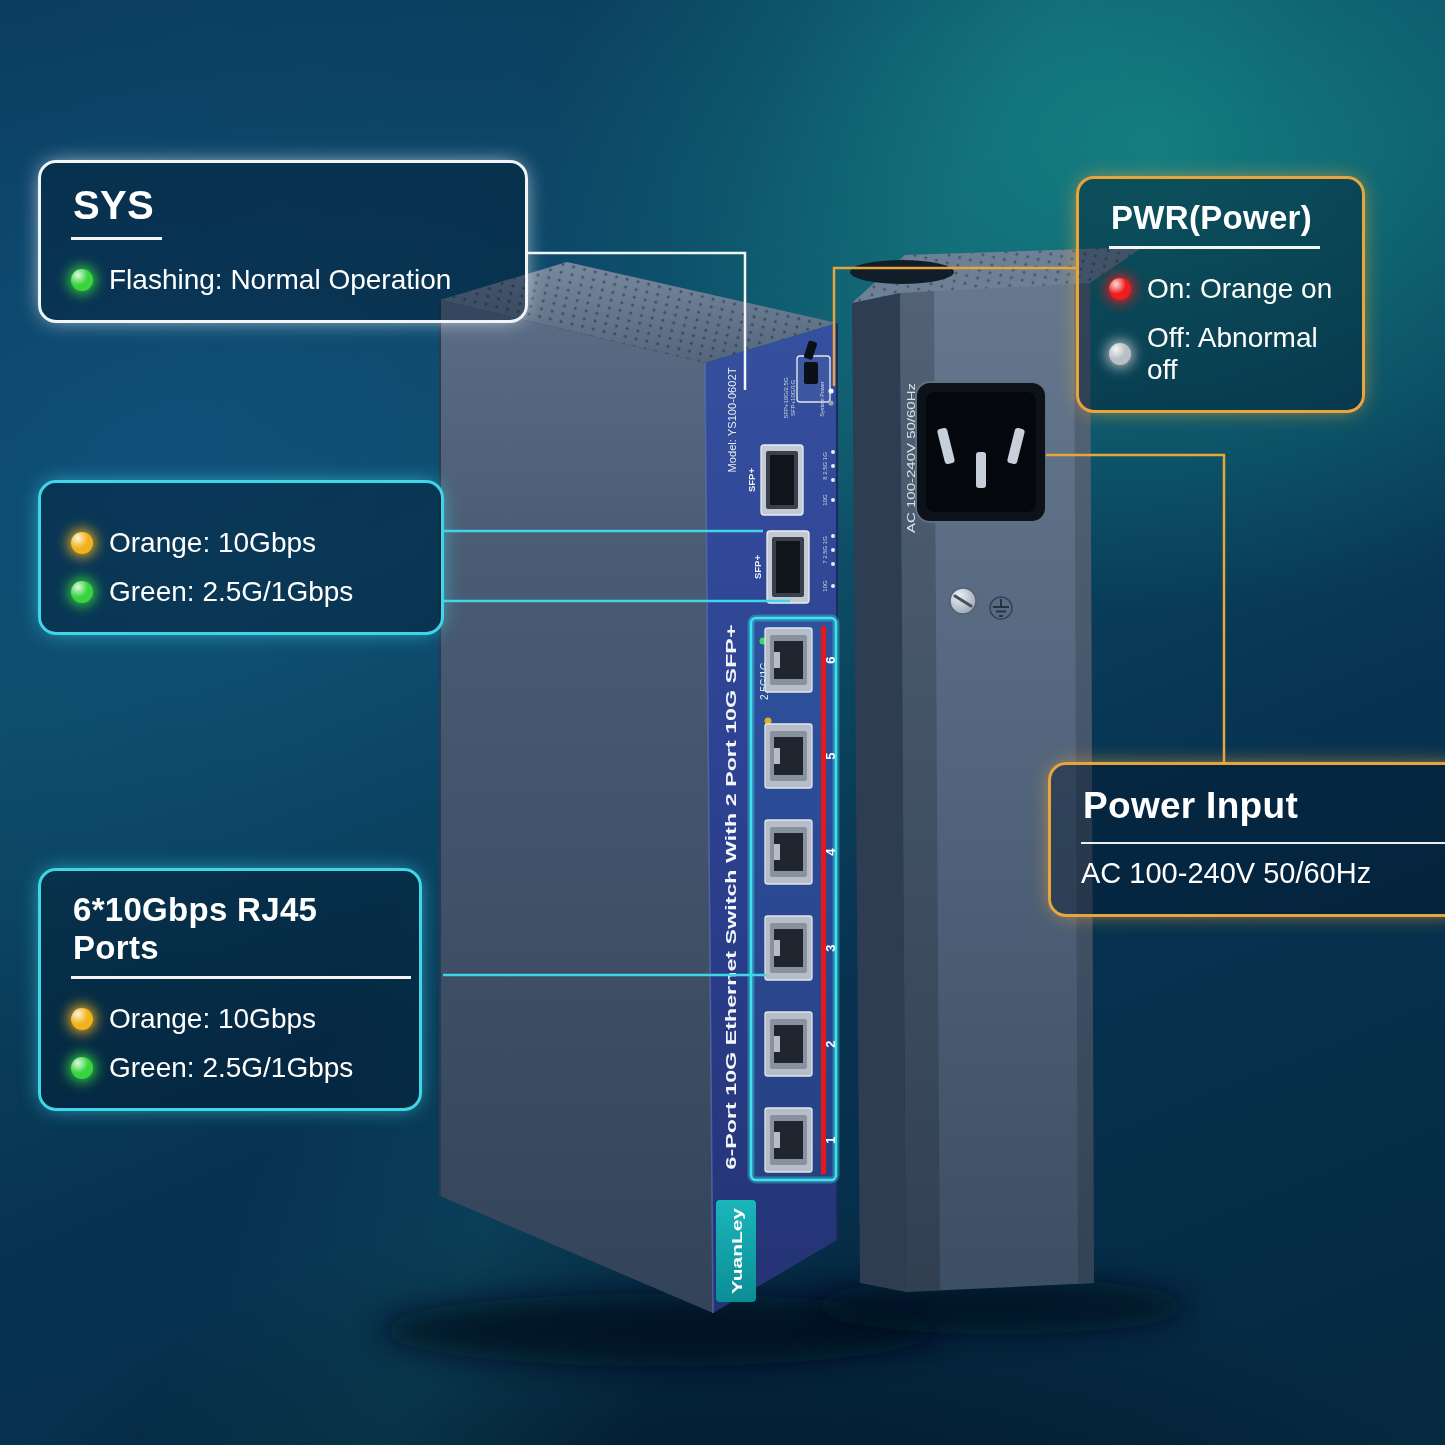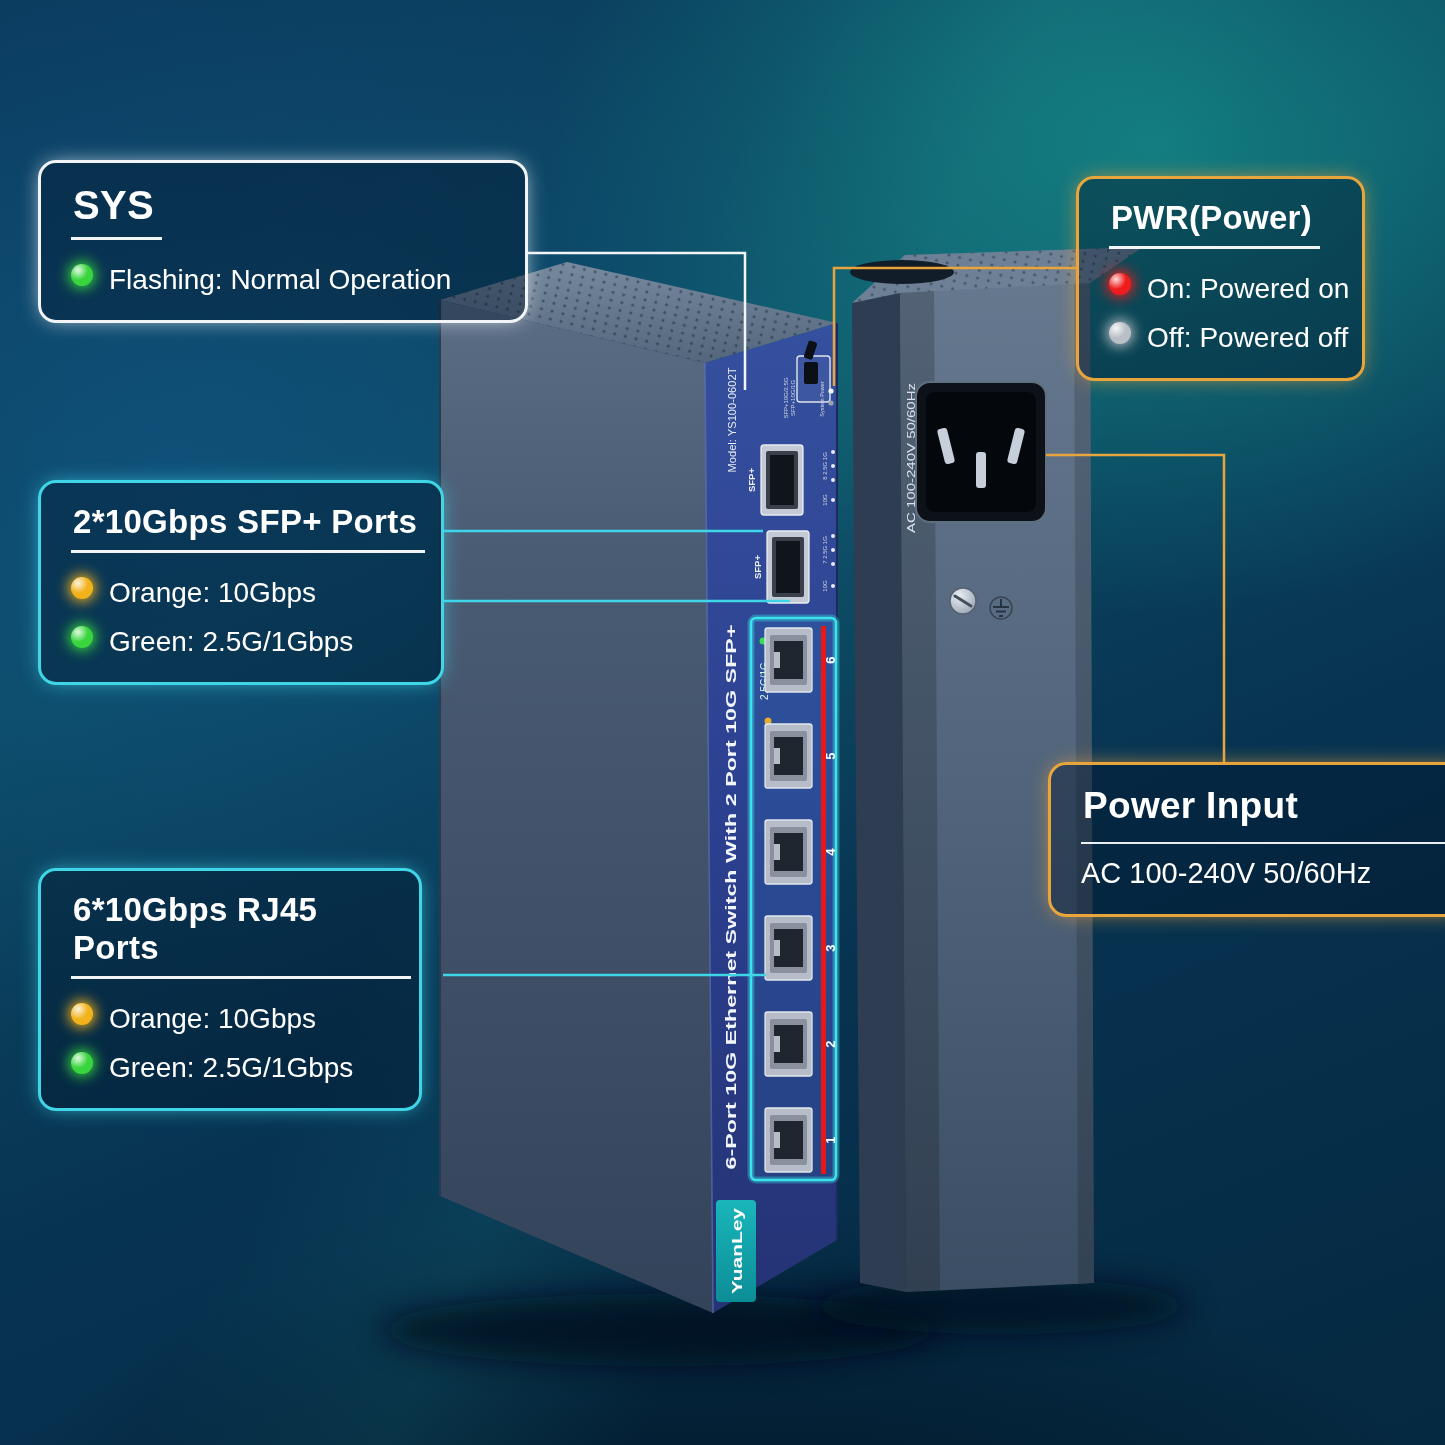--- a/index.html
+++ b/index.html
@@ -17,21 +17,21 @@
   svg.art,svg.lines{position:absolute;left:0;top:0;width:1445px;height:1445px;}
   svg{font-family:"Liberation Sans",sans-serif;}
 
   .callout{position:absolute;box-sizing:border-box;color:#fff;
     border:3px solid var(--ac,#fff);border-radius:18px;
     background:rgba(3,21,42,.42);
     padding:20px 8px 24px 30px;
     box-shadow:0 0 22px -6px var(--ac,#fff);}
   .ct{font-size:33px;font-weight:bold;display:inline-block;letter-spacing:.3px;
     border-bottom:3px solid rgba(255,255,255,.95);padding:0 8px 9px 2px;}
-  .row{display:flex;align-items:flex-start;gap:16px;margin-top:17px;}
+  .row{display:flex;align-items:center;gap:16px;margin-top:17px;}
   .row.first{margin-top:24px;}
   .led{width:22px;height:22px;border-radius:50%;flex:0 0 auto;
     background:radial-gradient(circle at 32% 28%, rgba(255,255,255,.85), rgba(255,255,255,0) 46%), var(--c,#888);
     box-shadow:0 0 13px 2.5px var(--c,#888);}
   .lb{font-size:28px;}
   #sys{left:38px;top:160px;width:490px;}
   #sys .ct{font-size:40px;}
   #pwr{left:1076px;top:176px;width:289px;}
   #sfp{left:38px;top:480px;width:406px;}
   #rj45{left:38px;top:868px;width:384px;}
@@ -249,30 +249,29 @@
     <div class="row first">
       <span class="led" style="--c: #38d53e;"></span>
       <span class="lb">Flashing: Normal Operation</span>
     </div>
   </div>
 
   <div class="callout" id="pwr" style="--ac: #e8a53c;">
     <div class="ct">PWR(Power)</div>
     <div class="row first">
       <span class="led" style="--c: #ee1c1c;"></span>
-      <span class="lb">On: Powered on</span>
+      <span class="lb">On: Orange on</span>
     </div>
     <div class="row">
       <span class="led" style="--c: #b9bfc6;"></span>
-      <span class="lb">Off: Powered off</span>
+      <span class="lb">Off: Abnormal off</span>
     </div>
   </div>
 
   <div class="callout" id="sfp" style="--ac: #3fd6e8;">
-    <div class="ct">2*10Gbps SFP+ Ports</div>
     <div class="row first">
       <span class="led" style="--c: #f2b21c;"></span>
       <span class="lb">Orange: 10Gbps</span>
     </div>
     <div class="row">
       <span class="led" style="--c: #38d53e;"></span>
       <span class="lb">Green: 2.5G/1Gbps</span>
     </div>
   </div>
 

